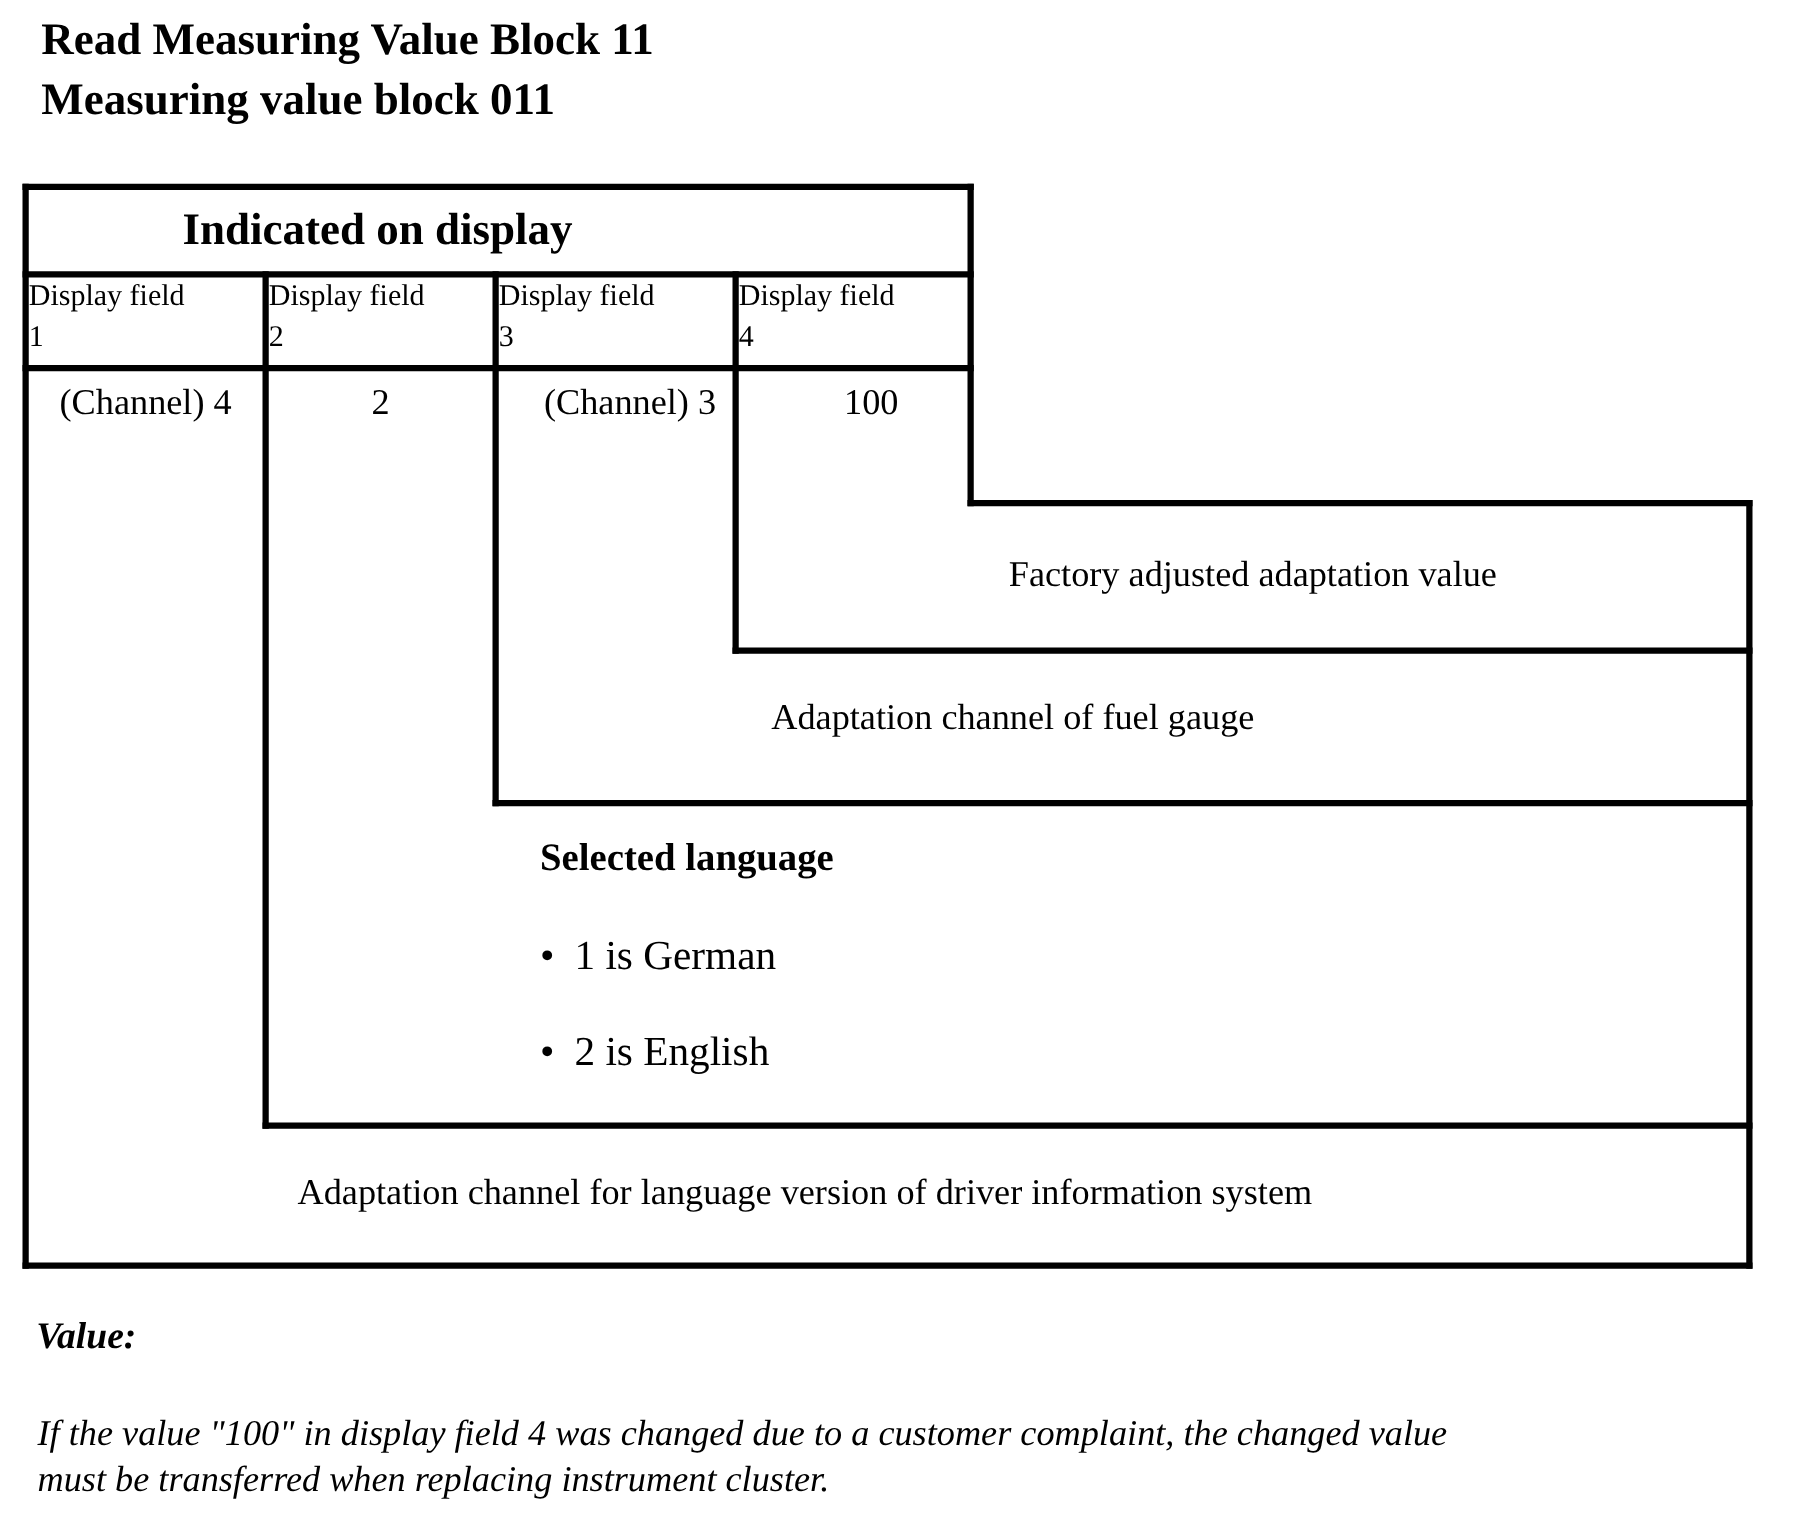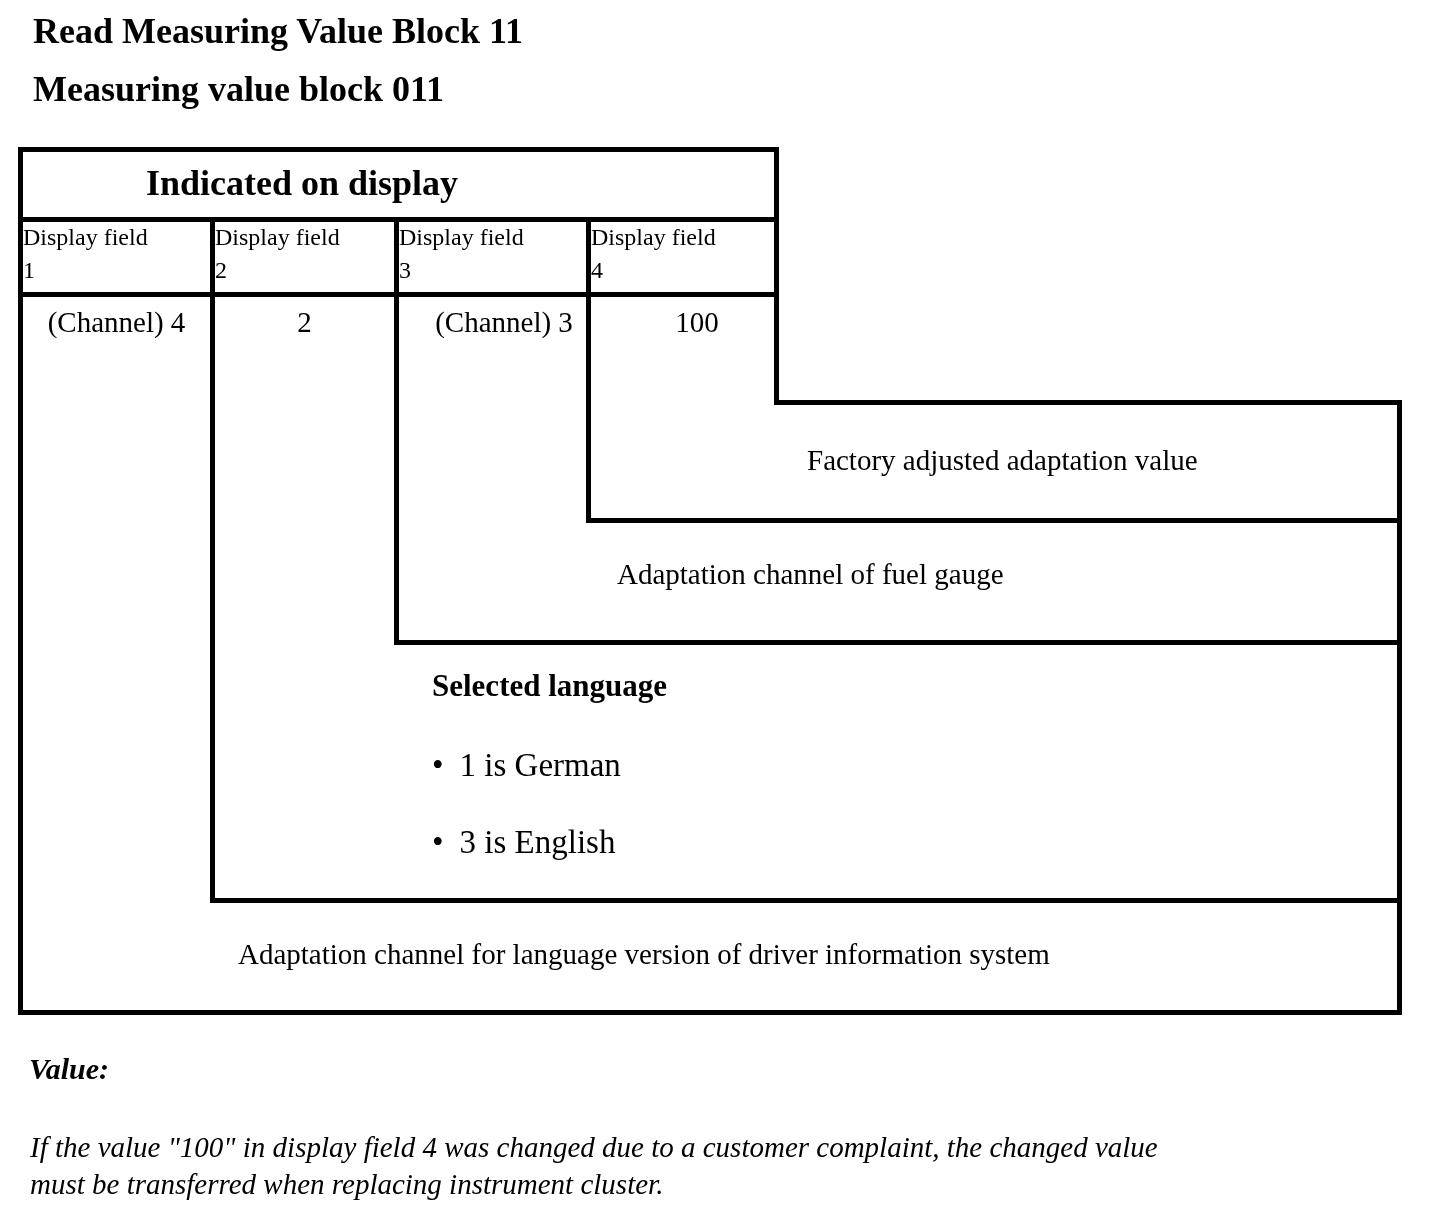--- a/index.html
+++ b/index.html
@@ -37,21 +37,21 @@
   .bullet-glyph { display: inline-block; margin-right: 16px; }
   .note-label { font-size: 30px; font-weight: bold; font-style: italic; line-height: 34px; }
   .note-line { font-size: 29px; font-style: italic; line-height: 34px; }
 </style>
 </head>
 <body>
 
 <div class="canvas">
 
   <div class="txt title-line" style="top:8px">Read Measuring Value Block 11</div>
-  <div class="txt title-line" style="top:66px">Measuring value block 011</div>
+  <div class="txt title-line" style="top:56px">Measuring value block 011</div>
 
   <div class="line" style="left:18px;   top:147px;  width:761px;  height:5px"></div>
   <div class="line" style="left:18px;   top:217px;  width:761px;  height:5px"></div>
   <div class="line" style="left:18px;   top:292px;  width:761px;  height:5px"></div>
   <div class="line" style="left:774px;  top:400px;  width:628px;  height:5px"></div>
   <div class="line" style="left:586px;  top:518px;  width:816px;  height:5px"></div>
   <div class="line" style="left:394px;  top:640px;  width:1008px; height:5px"></div>
   <div class="line" style="left:210px;  top:898px;  width:1192px; height:5px"></div>
   <div class="line" style="left:18px;   top:1010px; width:1384px; height:5px"></div>
 
@@ -89,21 +89,21 @@
   <div class="txt callout" style="left:807px; top:444px">Factory adjusted adaptation value</div>
 
   <div class="txt callout-heading" style="left:432px; top:669px">Selected language</div>
 
   <div class="txt callout" style="left:617px; top:558px">Adaptation channel of fuel gauge</div>
 
   <div class="txt bullet-row" style="left:432px; top:749px">
     <span class="bullet-glyph">•</span><span>1 is German</span>
   </div>
   <div class="txt bullet-row" style="left:432px; top:826px">
-    <span class="bullet-glyph">•</span><span>3 is English</span>
+    <span class="bullet-glyph">•</span><span>2 is English</span>
   </div>
 
   <div class="txt callout" style="left:238px; top:938px">Adaptation channel for language version of driver information system</div>
 
   <div class="txt note-label" style="left:29px; top:1052px">Value:</div>
   <div class="txt note-line" style="left:30px; top:1130px">If the value "100" in display field 4 was changed due to a customer complaint, the changed value</div>
   <div class="txt note-line" style="left:30px; top:1167px">must be transferred when replacing instrument cluster.</div>
 
 </div>
 

